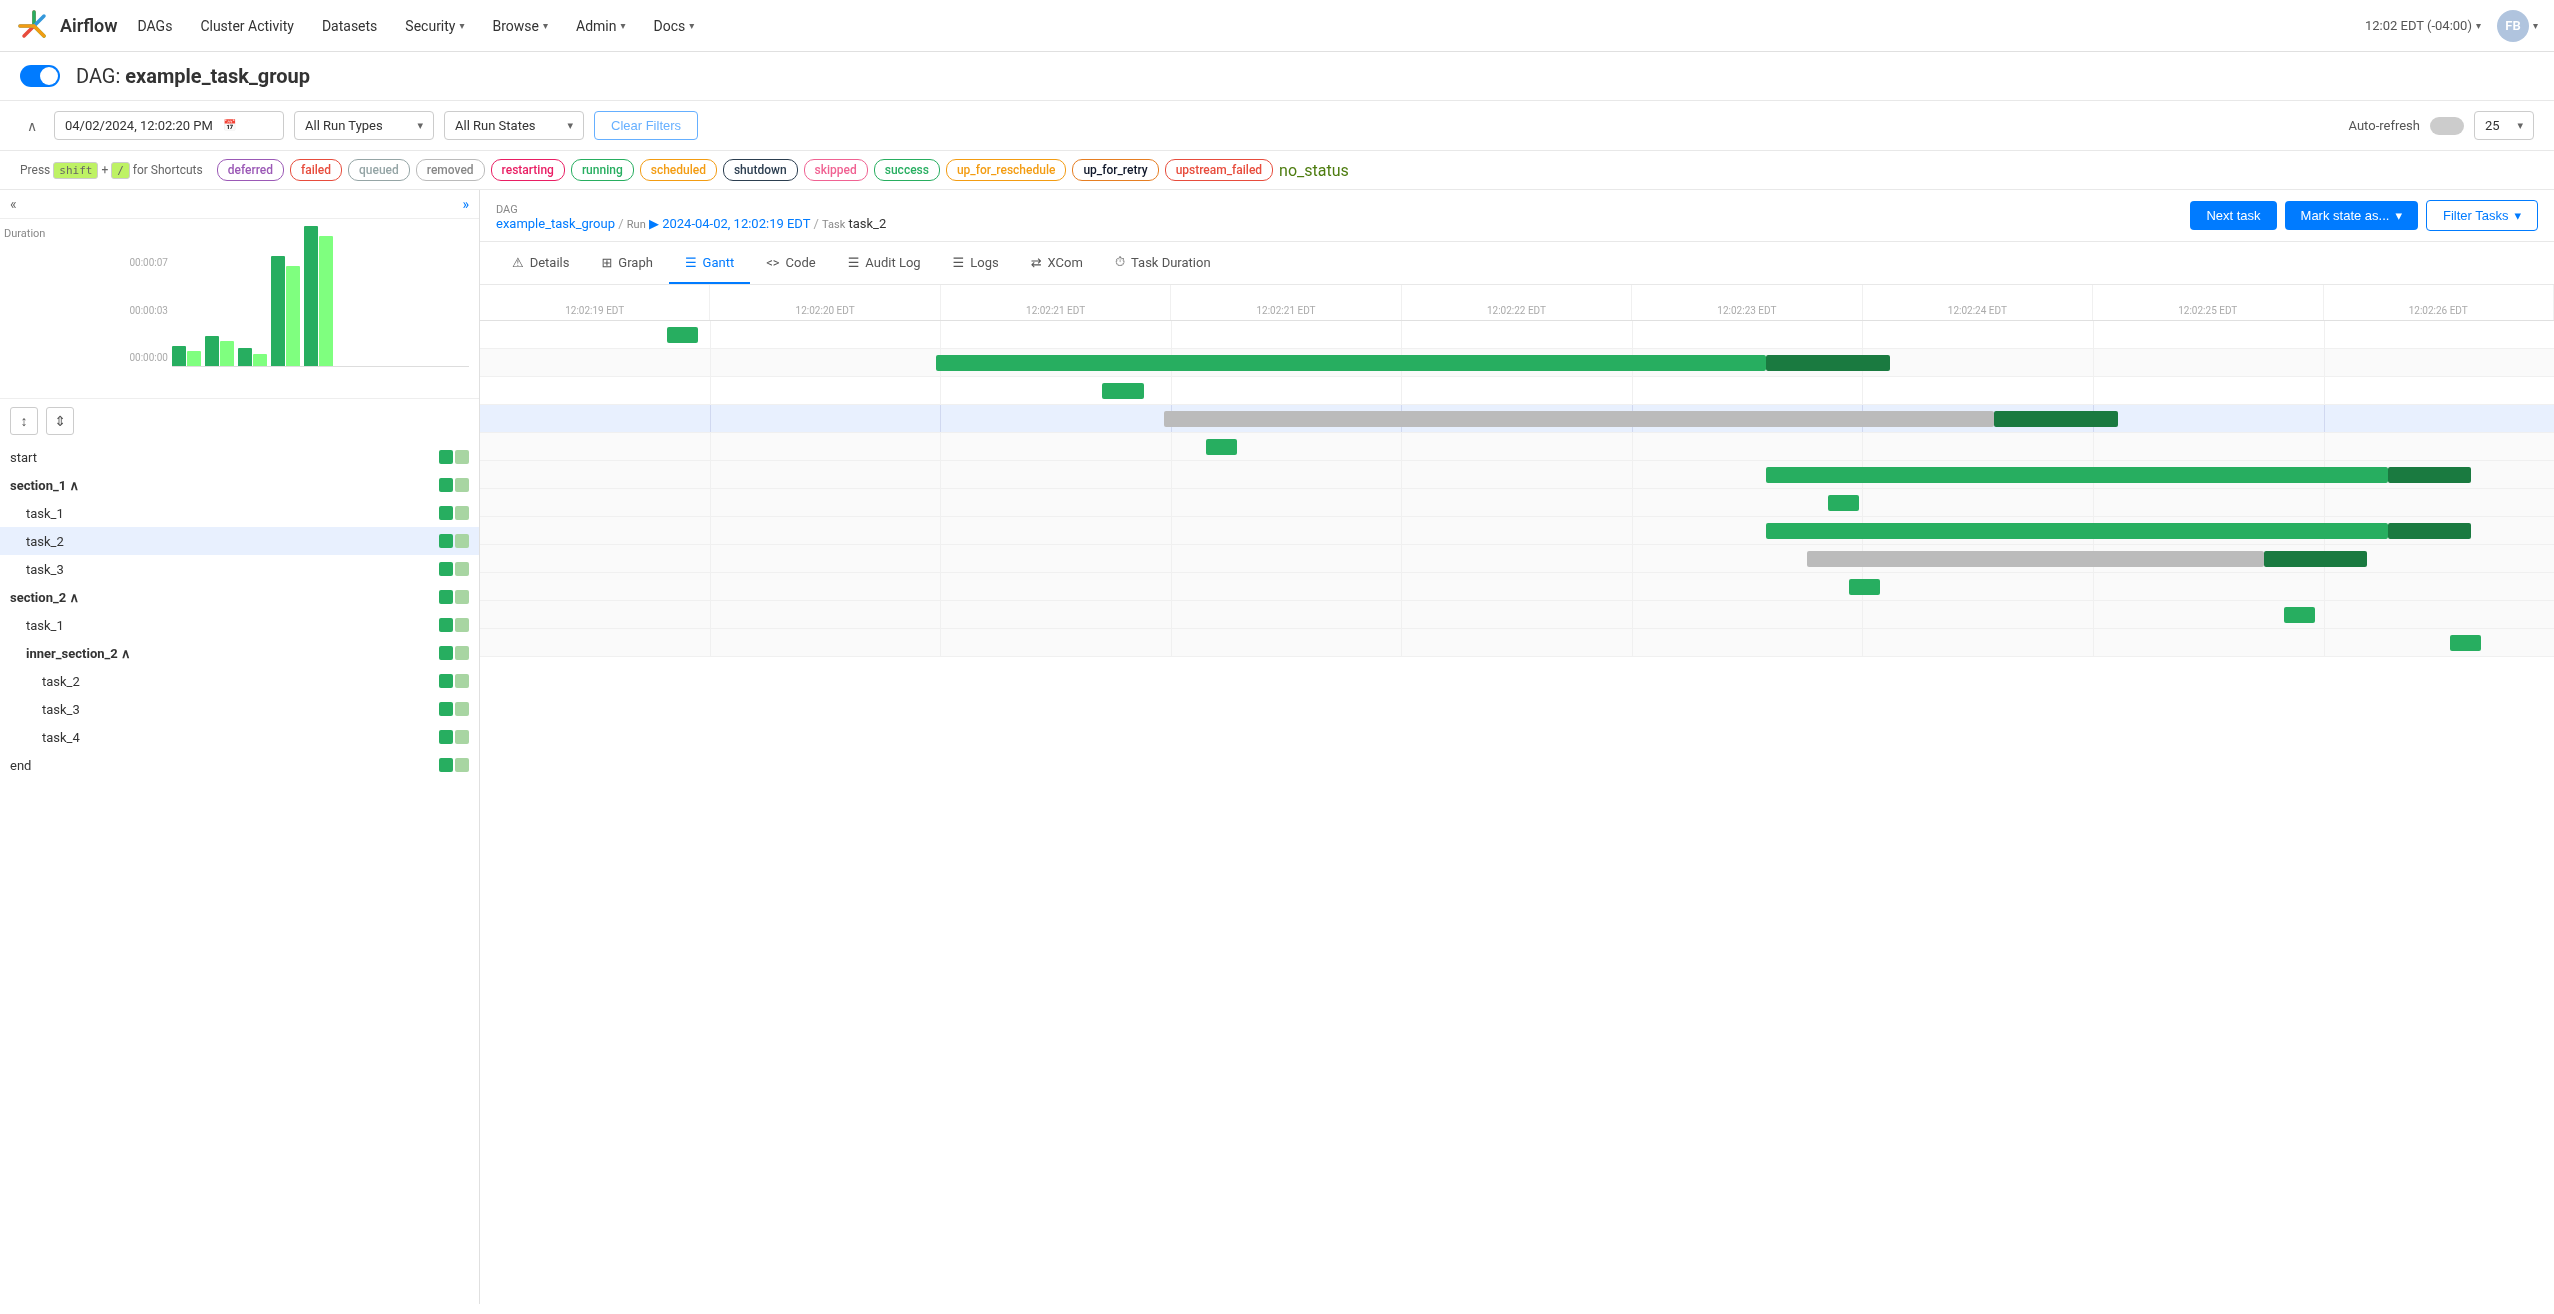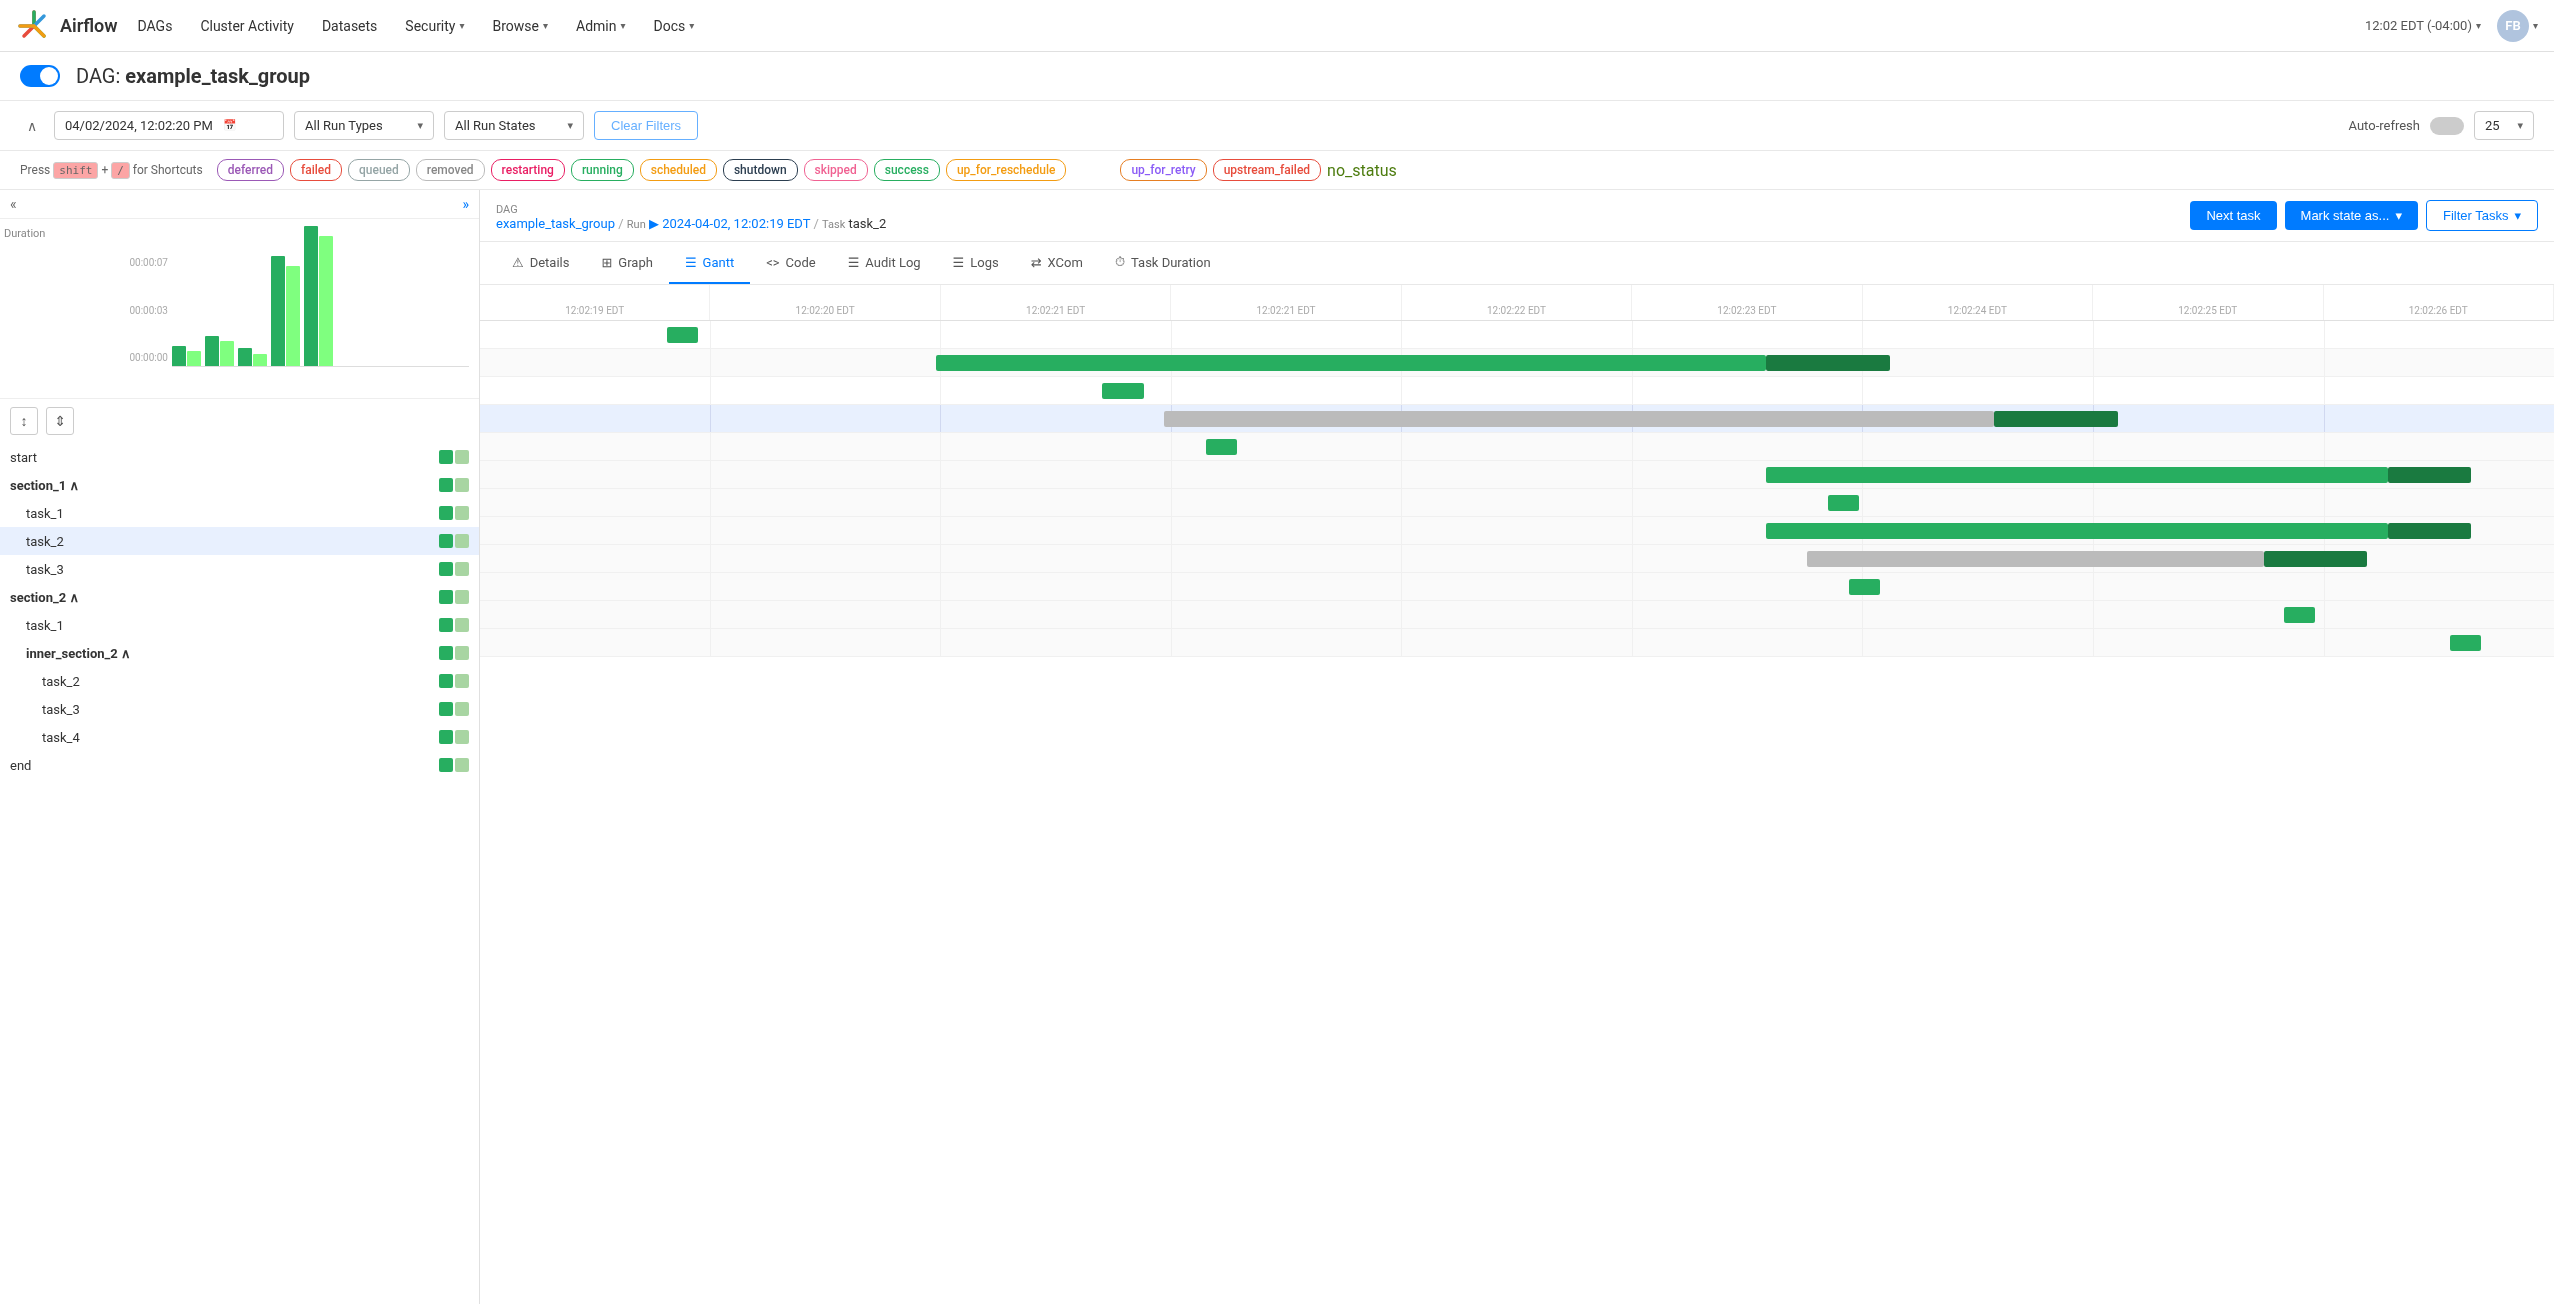--- a/index.html
+++ b/index.html
@@ -35,34 +35,34 @@
     .filter-caret { color: #666; font-size: 11px; margin-left: auto; }
     .clear-filters-btn { border: 1px solid #007bff; background: #fff; color: #007bff; border-radius: 4px; padding: 6px 16px; font-size: 13px; cursor: pointer; opacity: 0.6; }
     .filter-spacer { flex: 1; }
     .auto-refresh-label { font-size: 13px; color: #555; }
     .toggle-switch { width: 34px; height: 18px; background: #ccc; border-radius: 9px; cursor: pointer; }
     .filter-count-caret { color: #666; font-size: 11px; }
 
     
     .status-bar { display: flex; align-items: center; padding: 8px 20px; border-bottom: 1px solid #e8e8e8; background: #fff; gap: 6px; flex-wrap: wrap; }
     .shortcuts-hint { font-size: 12px; color: #666; margin-right: 8px; }
-    .key-badge { display: inline-block; background: #fca5a5; border: 1px solid #ccc; border-radius: 3px; padding: 1px 5px; font-size: 11px; font-family: monospace; }
+    .key-badge { display: inline-block; background: #bef264; border: 1px solid #ccc; border-radius: 3px; padding: 1px 5px; font-size: 11px; font-family: monospace; }
     .status-badge { border-radius: 10px; padding: 3px 10px; font-size: 12px; font-weight: 500; cursor: pointer; }
     .status-deferred { border: 1.5px solid #9b59b6; color: #9b59b6; }
     .status-failed { border: 1.5px solid #e74c3c; color: #e74c3c; }
     .status-queued { border: 1.5px solid #95a5a6; color: #95a5a6; }
     .status-removed { border: 1.5px solid #bbb; color: #888; }
     .status-restarting { border: 1.5px solid #e91e63; color: #e91e63; }
     .status-running { border: 1.5px solid #27ae60; color: #27ae60; }
     .status-scheduled { border: 1.5px solid #f39c12; color: #f39c12; }
     .status-shutdown { border: 1.5px solid #2c3e50; color: #2c3e50; }
     .status-skipped { border: 1.5px solid #f06292; color: #f06292; }
     .status-success { border: 1.5px solid #27ae60; color: #27ae60; }
     .status-up-for-reschedule { border: 1.5px solid #f39c12; color: #f39c12; }
-    .status-up-for-retry { border: 1.5px solid #e67e22; color: #8b5cf6; margin-left: 48px; }
+    .status-up-for-retry { border: 1.5px solid #e67e22; color: #0f172a; }
     .status-upstream-failed { border: 1.5px solid #e74c3c; color: #e74c3c; }
     .status-no-status { color: #4d7c0f; font-size: 16px; }
 
     
     .main-layout { display: flex; height: calc(100vh - 200px); overflow: hidden; }
 
     
     .left-panel { width: 480px; min-width: 480px; border-right: 1px solid #e0e0e0; display: flex; flex-direction: column; overflow: hidden; }
     .left-panel-header { display: flex; align-items: center; padding: 6px 10px; gap: 6px; border-bottom: 1px solid #eee; }
     .collapse-arrows { color: #666; font-size: 14px; cursor: pointer; }

